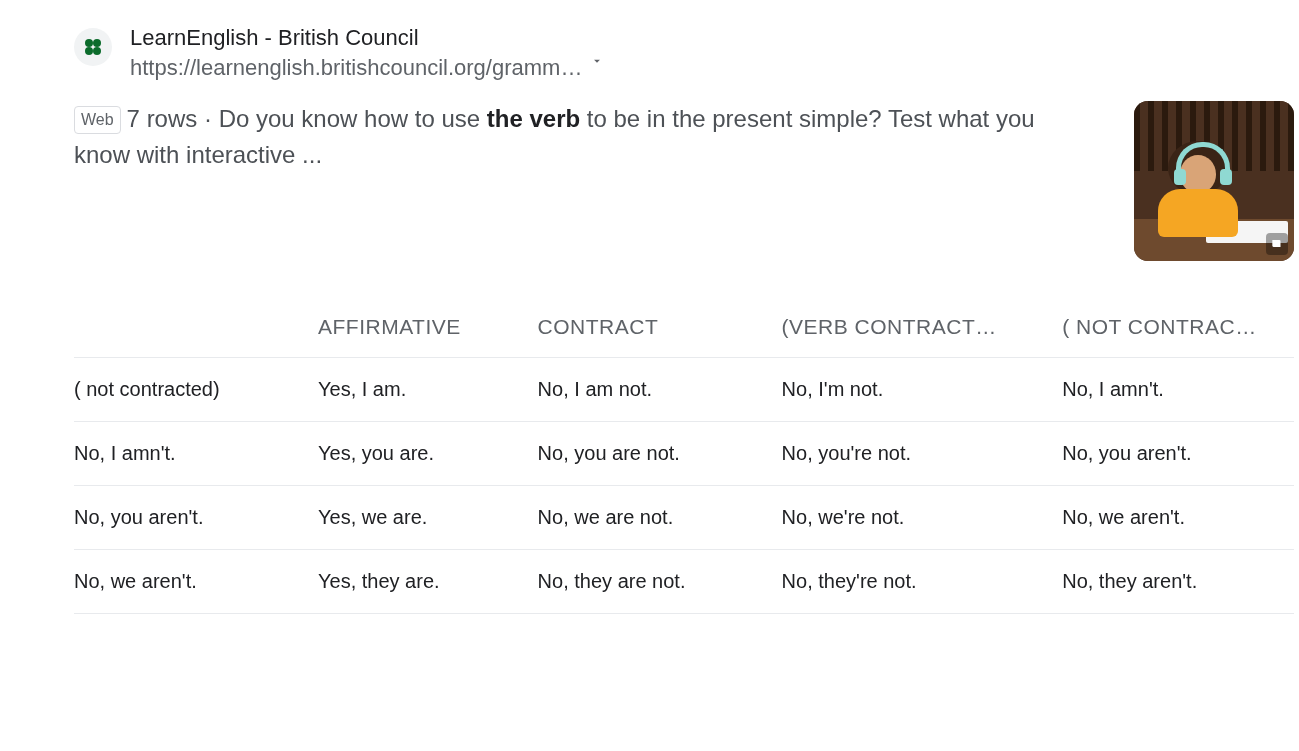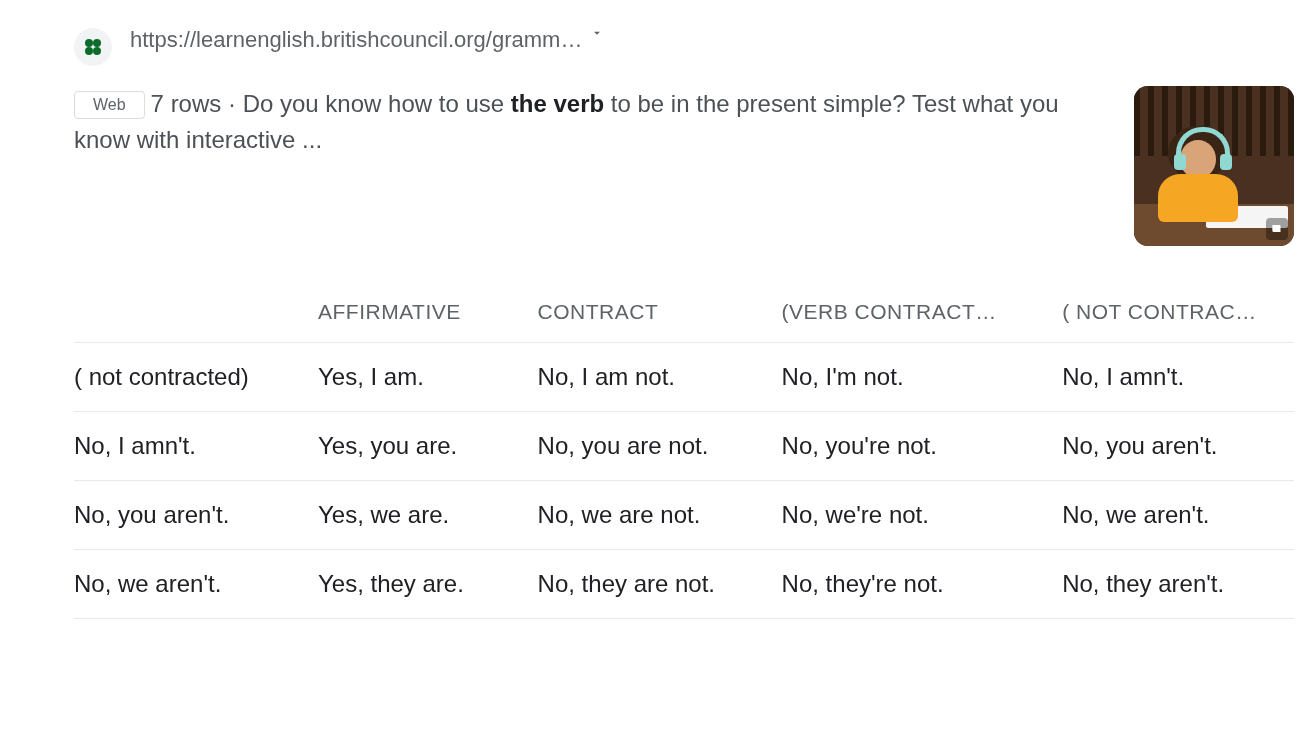--- a/index.html
+++ b/index.html
@@ -15,21 +15,21 @@
   .url-row{display:flex;align-items:flex-start;margin-top:2px;}
   .site-url{font-size:22px;color:#5f6368;}
   .chevron{margin-left:8px;display:inline-flex;}
   .chevron svg{width:14px;height:14px;fill:#5f6368;}
   .title-link{display:block;font-size:36px;color:#681da8;text-decoration:none;
     margin-top:20px;line-height:1.2;}
   .snippet-row{display:flex;align-items:flex-start;margin-top:20px;}
   .snippet{font-size:24px;color:#4d5156;line-height:1.5;flex:1;
     padding-right:40px;}
   .chip{display:inline-block;font-size:16px;color:#5f6368;border:1px solid #dadce0;
-    border-radius:4px;padding:1px 18px;margin-right:6px;vertical-align:2px;}
+    border-radius:4px;padding:1px 6px;margin-right:6px;vertical-align:2px;}
   .snippet .bold{font-weight:700;color:#202124;}
   .thumb{width:160px;height:160px;border-radius:14px;overflow:hidden;
     background:#4a3020;position:relative;flex:0 0 160px;margin-left:auto;}
   .thumb .shelf{position:absolute;top:0;left:0;right:0;height:70px;
     background:repeating-linear-gradient(90deg,#2b1a0e 0 6px,#4a3020 6px 14px);}
   .thumb .desk{position:absolute;left:0;right:0;bottom:0;height:42px;
     background:#6e4a2e;}
   .thumb .book{position:absolute;left:72px;bottom:18px;width:82px;height:22px;
     background:#f5f5f5;border-radius:2px;}
   .thumb .person{position:absolute;left:24px;bottom:24px;width:80px;height:88px;}
@@ -50,21 +50,21 @@
   .thumb .corner svg{width:14px;height:14px;fill:#fff;}
   .bulb{position:absolute;right:0;top:110px;width:60px;height:44px;
     border:1px solid #dadce0;border-radius:22px;display:flex;align-items:center;
     justify-content:center;cursor:pointer;}
   .bulb svg{width:26px;height:26px;stroke:#5f6368;fill:none;stroke-width:1.6;}
   table.data{width:100%;border-collapse:collapse;margin-top:40px;
     table-layout:fixed;}
   table.data th{font-size:21px;color:#5f6368;font-weight:400;text-align:left;
     padding:14px 10px 18px 0;letter-spacing:.5px;white-space:nowrap;
     overflow:hidden;text-overflow:ellipsis;}
-  table.data td{font-size:24px;color:#202124;padding:20px 10px 20px 0;
+  table.data td{font-size:20px;color:#202124;padding:20px 10px 20px 0;
     border-top:1px solid #e8eaed;}
   table.data tr:last-child td{border-bottom:1px solid #e8eaed;}
   table.data col.c0{width:20%;}
   table.data col.c1{width:18%;}
   table.data col.c2{width:20%;}
   table.data col.c3{width:23%;}
   table.data col.c4{width:19%;}
 </style>
 </head>
 <body>
@@ -85,20 +85,21 @@
   <div class="head-row">
     <div class="favicon">
       <svg viewBox="0 0 24 24">
         <circle cx="8" cy="8" r="4" fill="#0b6b2b"></circle>
         <circle cx="16" cy="8" r="4" fill="#0b6b2b"></circle>
         <circle cx="8" cy="16" r="4" fill="#0b6b2b"></circle>
         <circle cx="16" cy="16" r="4" fill="#0b6b2b"></circle>
       </svg>
     </div>
     <div class="site-block">
+      <div class="site-name">LearnEnglish - British Council</div>
       <div class="url-row">
         <span class="site-url">https://learnenglish.britishcouncil.org/gramm…</span>
         <span class="chevron">
           <svg viewBox="0 0 24 24">
             <path d="M7 10l5 5 5-5z"></path>
           </svg>
         </span>
       </div>
     </div>
   </div>

